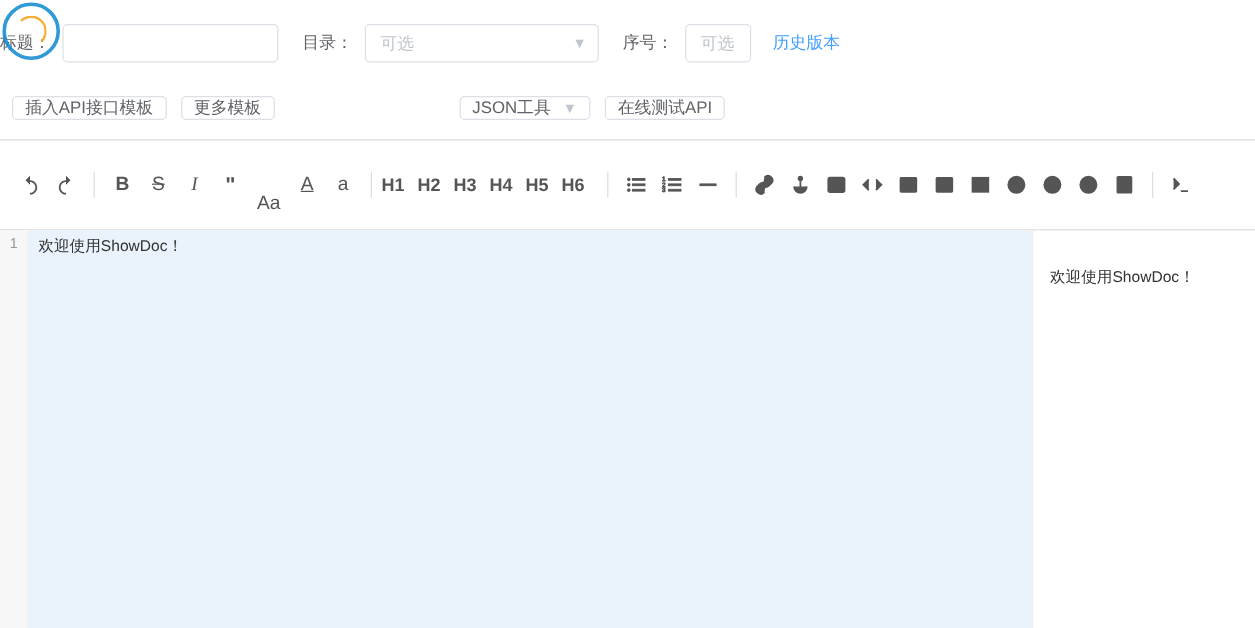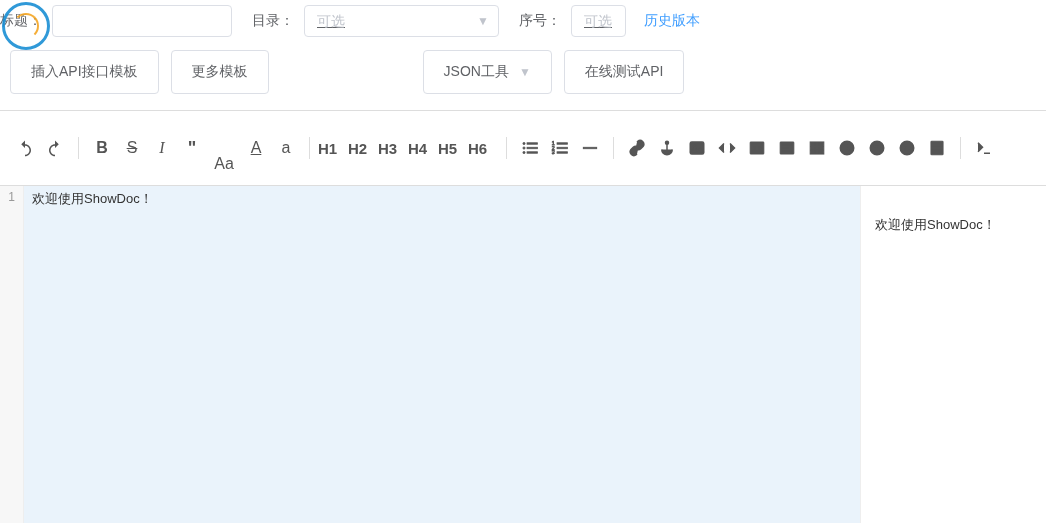--- a/index.html
+++ b/index.html
@@ -1,28 +1,28 @@
 <!DOCTYPE html>
 <html><head>
   <meta charset="utf-8">
   <style>
     * { margin: 0; padding: 0; box-sizing: border-box; }
     body { font-family: -apple-system, BlinkMacSystemFont, "Segoe UI", "Microsoft YaHei", sans-serif; font-size: 14px; color: #606266; background: #fff; }
     
-    .top-row { display: flex; align-items: center; gap: 10px; padding: 5px 0; }
+    .top-row { display: flex; align-items: center; gap: 10px; padding: 20px 0; }
     .label { font-size: 14px; color: #606266; }
-    .input { height: 32px; border: 1px solid #dcdfe6; border-radius: 4px; padding: 0 12px; font-size: 14px; color: #606266; outline: none; text-decoration: underline; }
+    .input { height: 32px; border: 1px solid #dcdfe6; border-radius: 4px; padding: 0 12px; font-size: 14px; color: #606266; outline: none; }
     .input::placeholder { color: #c0c4cc; }
     .select-wrap { position: relative; display: inline-flex; align-items: center; }
     .select-wrap .input { padding-right: 30px; cursor: pointer; }
     .select-wrap .chevron { position: absolute; right: 10px; color: #c0c4cc; pointer-events: none; font-size: 12px; }
     .link { color: #409eff; text-decoration: none; font-size: 14px; margin-left: 8px; }
     
     .button-row { display: flex; align-items: center; gap: 12px; padding: 8px 0 16px 10px; }
-    .btn { height: 44px; border: 1px solid #dcdfe6; border-radius: 4px; background: #fff; padding: 0 20px; font-size: 14px; color: #606266; cursor: pointer; display: inline-flex; align-items: center; }
+    .btn { height: 20px; border: 1px solid #dcdfe6; border-radius: 4px; background: #fff; padding: 0 10px; font-size: 14px; color: #606266; cursor: pointer; display: inline-flex; align-items: center; }
     .btn-group-spacer { flex: 0 0 auto; width: 130px; }
     .btn .chevron { margin-left: 10px; color: #c0c4cc; font-size: 12px; }
     
     .toolbar { display: flex; align-items: center; border-top: 1px solid #ddd; border-bottom: 1px solid #ddd; padding: 6px 10px; gap: 0; background: #fff; overflow: hidden; white-space: nowrap; }
     .tb-btn { width: 30px; height: 30px; display: inline-flex; align-items: center; justify-content: center; cursor: pointer; color: #555; border-radius: 3px; font-size: 16px; flex-shrink: 0; }
     .tb-btn svg { width: 18px; height: 18px; fill: currentColor; stroke: currentColor; }
     .tb-sep { width: 1px; height: 22px; background: #ddd; margin: 0 8px; flex-shrink: 0; }
     .tb-h { font-weight: 600; font-size: 15px; width: 30px; text-align: left; cursor: pointer; color: #555; flex-shrink: 0; }
     .tb-aa { font-size: 16px; font-weight: 400; margin-top: 32px; }
     

